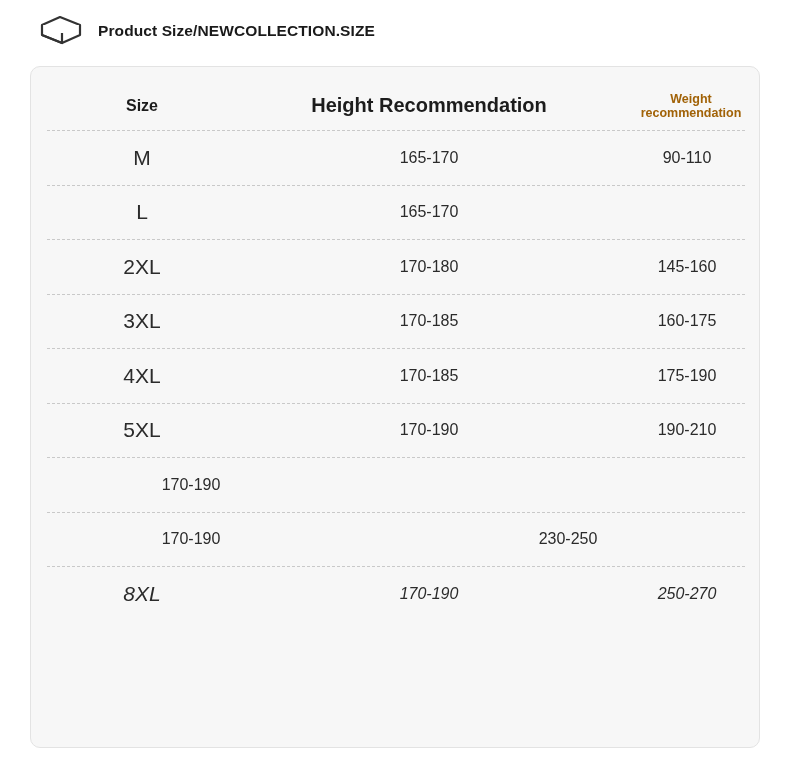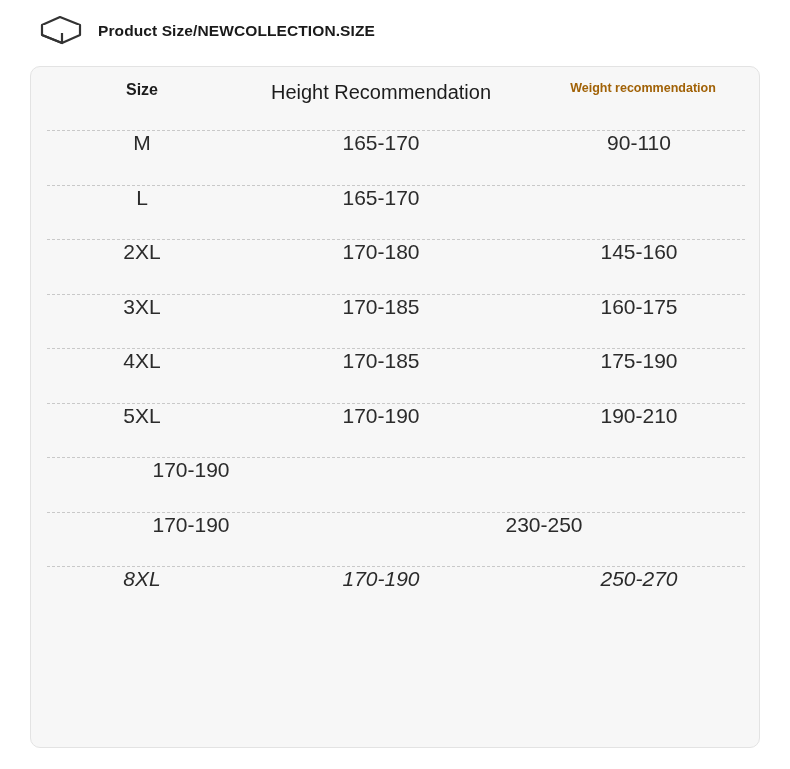--- a/index.html
+++ b/index.html
@@ -60,23 +60,25 @@
   .table {
     position: absolute;
     left: 16px;
     top: 14px;
     width: 698px;
     box-sizing: border-box;
   }
 
   .row {
     display: flex;
+    align-items: center;
     width: 100%;
     box-sizing: border-box;
     border-bottom: 1px dashed #c9c9c9;
+    gap: 48px;
   }
 
   .row.header-row {
     height: 50px;
     border-bottom: 1px dashed #c9c9c9;
   }
 
   .row.data-row {
     height: 54.5px;
   }
@@ -101,32 +103,32 @@
     text-align: center;
   }
 
   .th-size {
     font-size: 16px;
     font-weight: bold;
     color: #1c1c1c;
   }
   .th-height {
     font-size: 20px;
-    font-weight: normal;
+    font-weight: bold;
     color: #1c1c1c;
   }
   .th-weight {
     font-size: 12.5px;
     font-weight: bold;
     color: #a16207;
     padding-left: 16px;
   }
 
   .td {
-    font-size: 21px;
+    font-size: 16px;
     color: #2b2b2b;
     font-weight: normal;
   }
   .td-size {
     font-size: 21px;
   }
   .td-weight {
     padding-left: 8px;
   }
 </style>

